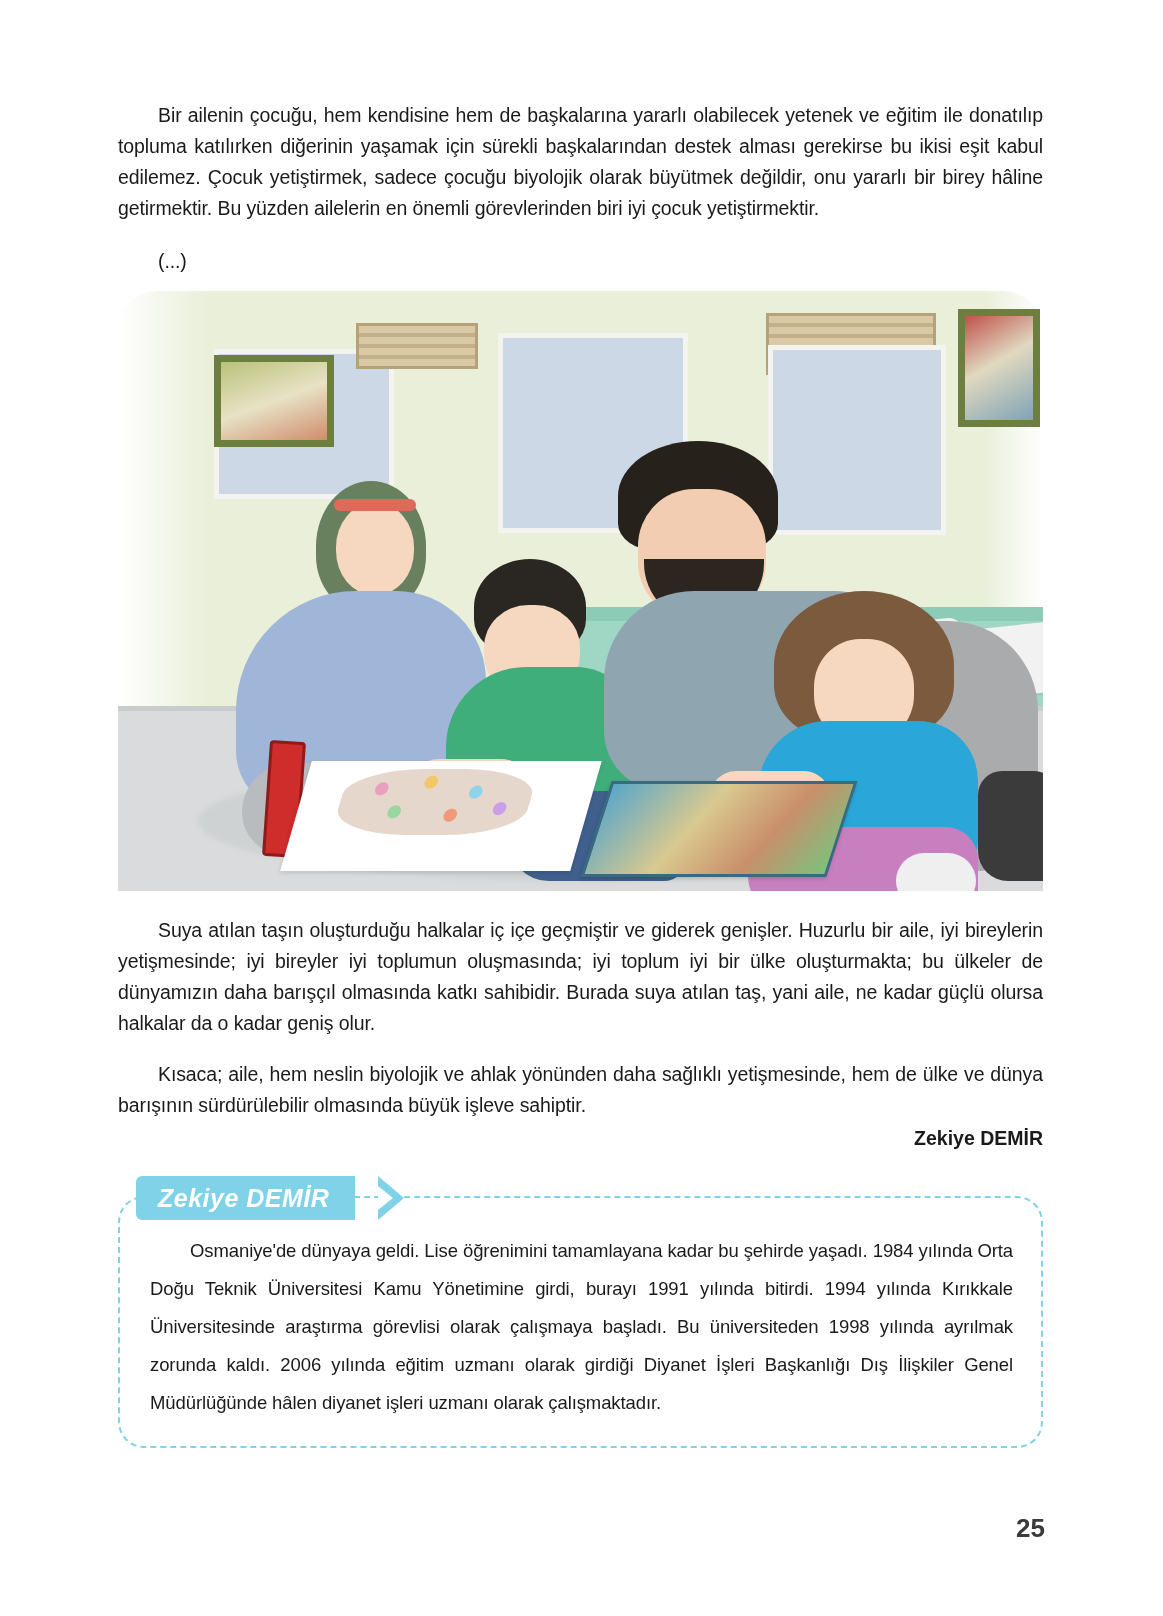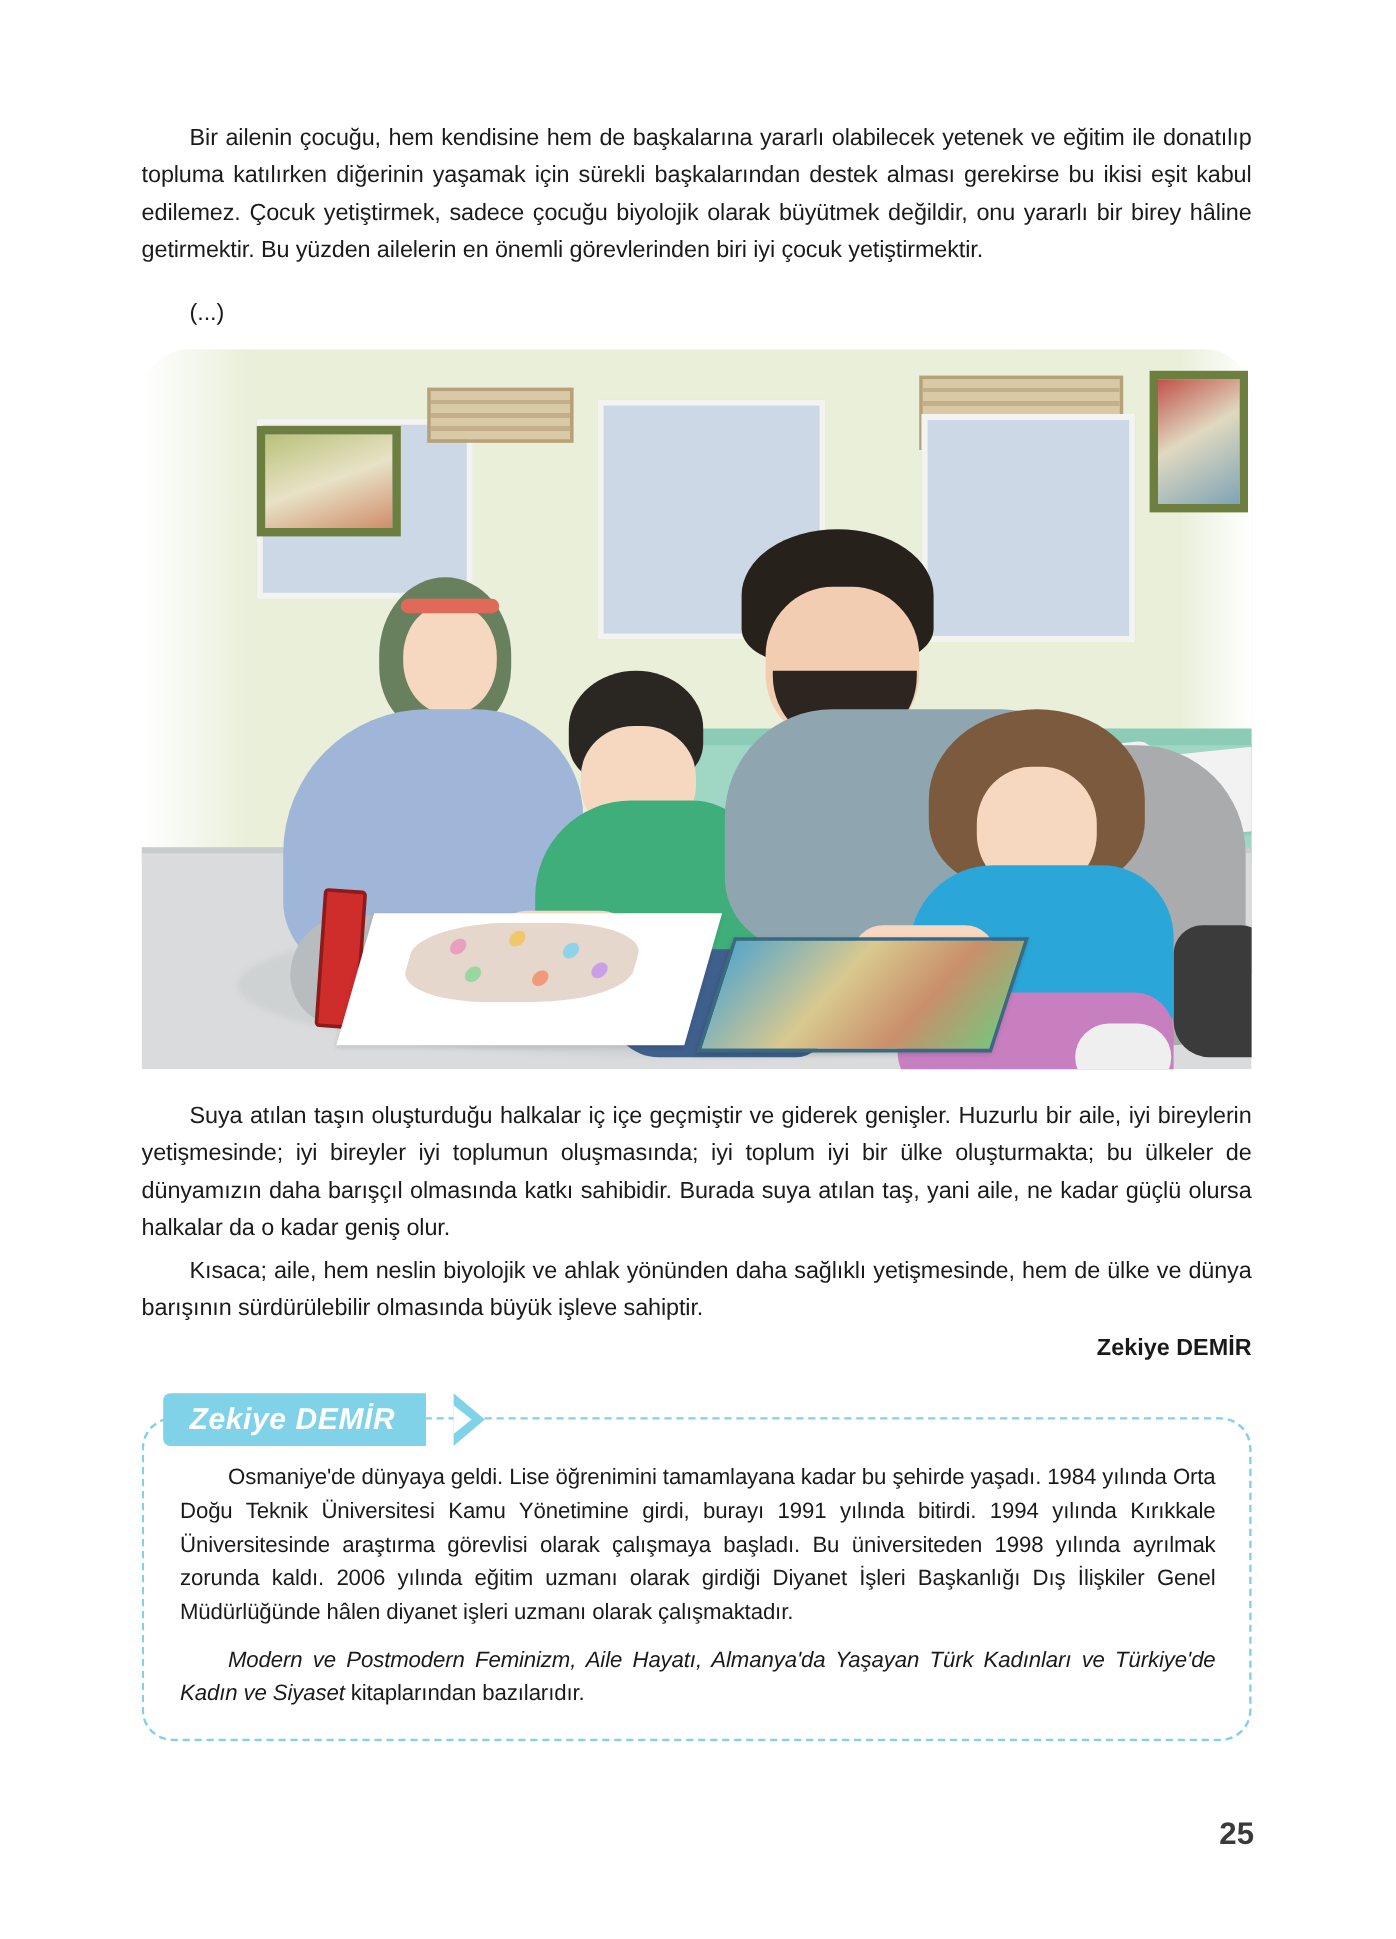--- a/index.html
+++ b/index.html
@@ -203,21 +203,21 @@
   }
   .ribbon-tail-inner {
     position: absolute;
     left: 258px;
     top: -12px;
     width: 0; height: 0;
     border-top: 12px solid transparent;
     border-bottom: 12px solid transparent;
     border-left: 15px solid #ffffff;
   }
-  .infobox p { font-size: 18.5px; line-height: 28px; }
+  .infobox p { font-size: 18.5px; line-height: 38px; }
   .infobox p + p { margin-top: 12px; }
   .book-titles { font-style: italic; }
 
   .pagenum {
     position: absolute;
     right: 118px;
     bottom: 72px;
     font-size: 26px;
     font-weight: bold;
     color: #3a3a3a;
@@ -295,31 +295,30 @@
       <div style="position:absolute; left:-8px; top:180px; width:120px; height:52px; background:#f6d7c0; border-radius:34px;"></div>
     </div>
 
     <div class="puzzle-box"></div>
     <div class="puzzle-sheet"></div>
     <div class="puzzle-bits"></div>
     <div class="board-game"></div>
   </div>
 
   <p class="indent" style="margin-top:24px;">Suya atılan taşın oluşturduğu halkalar iç içe geçmiştir ve giderek genişler. Huzurlu bir aile, iyi bireylerin yetişmesinde; iyi bireyler iyi toplumun oluşmasında; iyi toplum iyi bir ülke oluşturmakta; bu ülkeler de dünyamızın daha barışçıl olmasında katkı sahibidir. Burada suya atılan taş, yani aile, ne kadar güçlü olursa halkalar da o kadar geniş olur.</p>
-  <p class="indent" style="margin-top:5px;">Kısaca; aile, hem neslin biyolojik ve ahlak yönünden daha sağlıklı yetişmesinde, hem de ülke ve dünya barışının sürdürülebilir olmasında büyük işleve sahiptir.</p>
+  <p class="indent" style="margin-top:20px;">Kısaca; aile, hem neslin biyolojik ve ahlak yönünden daha sağlıklı yetişmesinde, hem de ülke ve dünya barışının sürdürülebilir olmasında büyük işleve sahiptir.</p>
 
   <div class="credit">
     <div class="name">Zekiye DEMİR</div>
   </div>
 
   <div class="infobox-wrap">
     <div class="infobox">
       <div class="ribbon">Zekiye DEMİR</div>
       <div class="ribbon-tail"></div>
       <div class="ribbon-tail-inner"></div>
 
       <p class="indent">Osmaniye'de dünyaya geldi. Lise öğrenimini tamamlayana kadar bu şehirde yaşadı. 1984 yılında Orta Doğu Teknik Üniversitesi Kamu Yönetimine girdi, burayı 1991 yılında bitirdi. 1994 yılında Kırıkkale Üniversitesinde araştırma görevlisi olarak çalışmaya başladı. Bu üniversiteden 1998 yılında ayrılmak zorunda kaldı. 2006 yılında eğitim uzmanı olarak girdiği Diyanet İşleri Başkanlığı Dış İlişkiler Genel Müdürlüğünde hâlen diyanet işleri uzmanı olarak çalışmaktadır.</p>
-      <p class="indent"><span class="book-titles">Modern ve Postmodern Feminizm, Aile Hayatı, Almanya'da Yaşayan Türk Kadınları ve Türkiye'de Kadın ve Siyaset</span><span> kitaplarından bazılarıdır.</span></p>
     </div>
   </div>
 
   <div class="pagenum">25</div>
 </div>
 
 </body></html>

